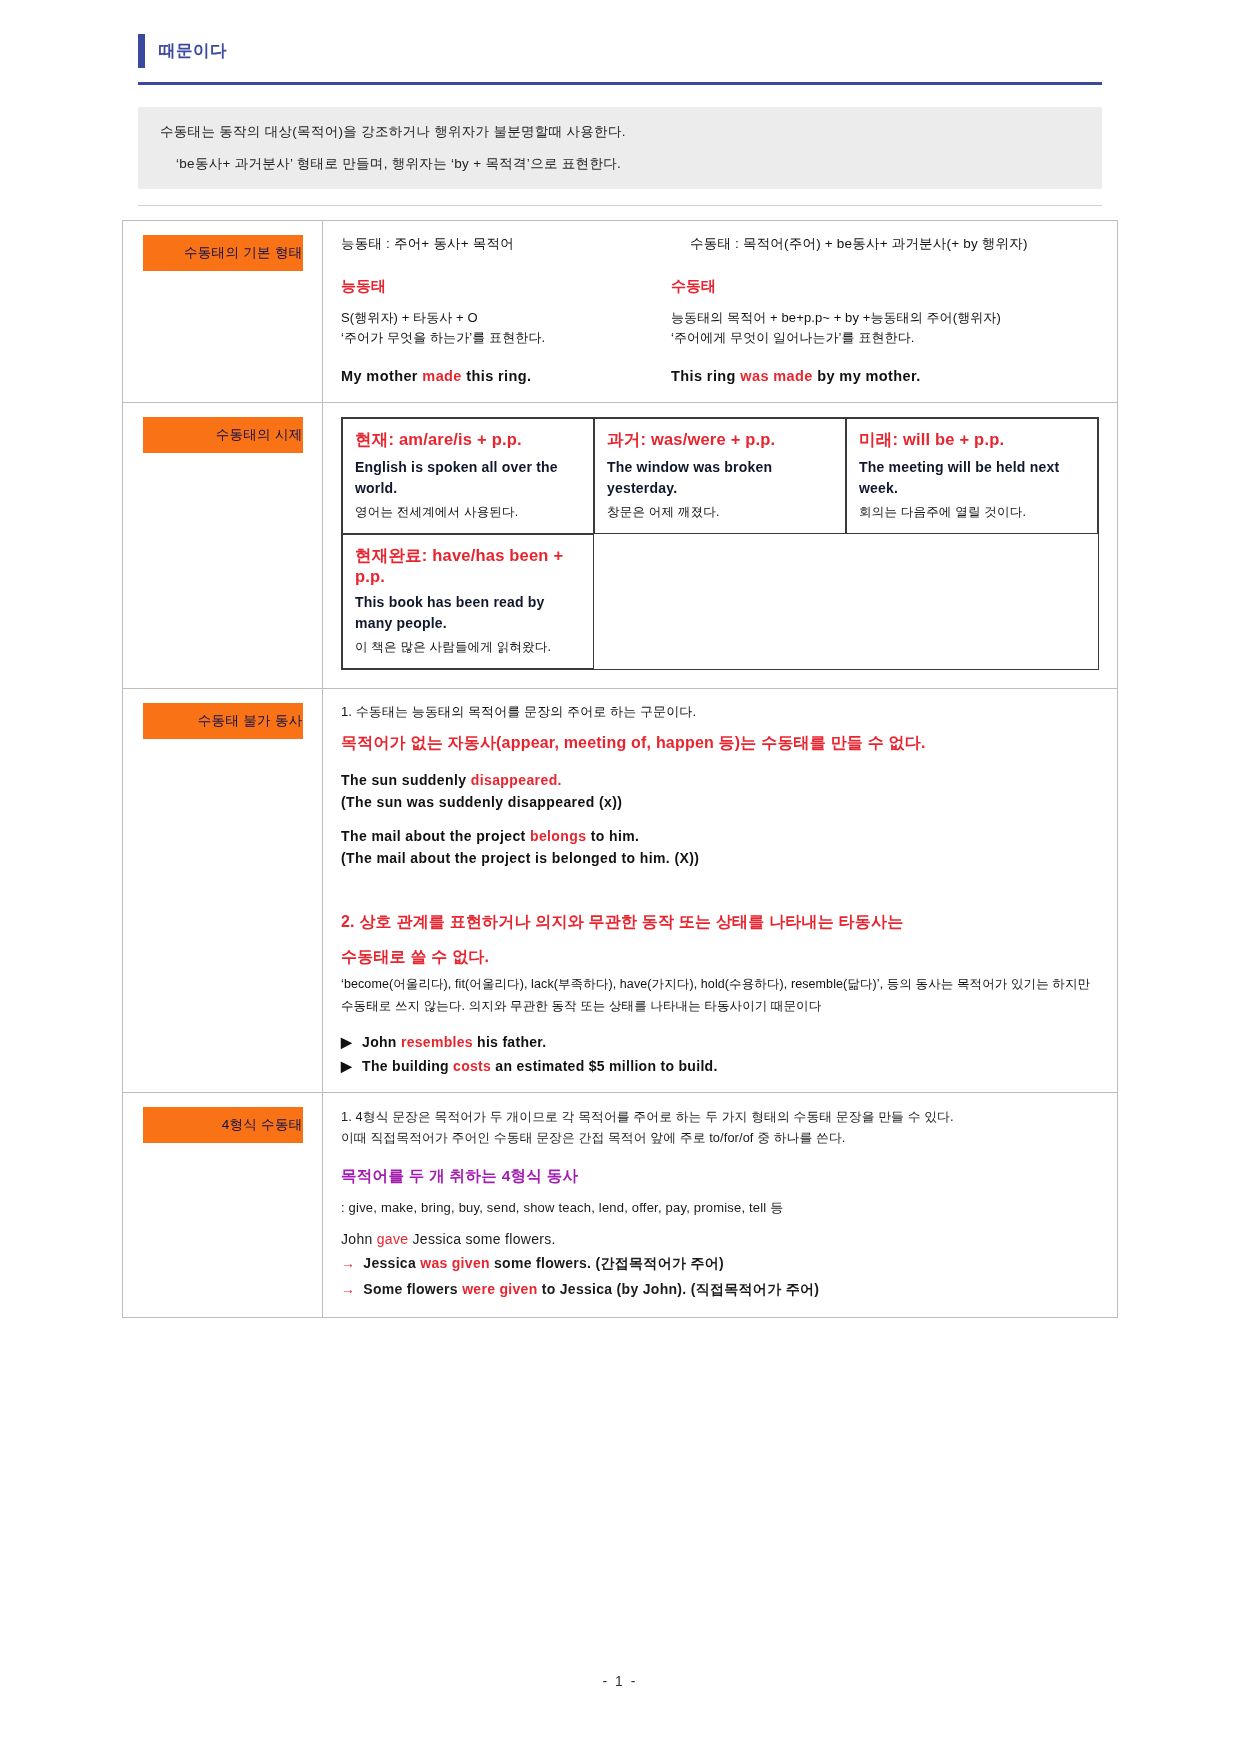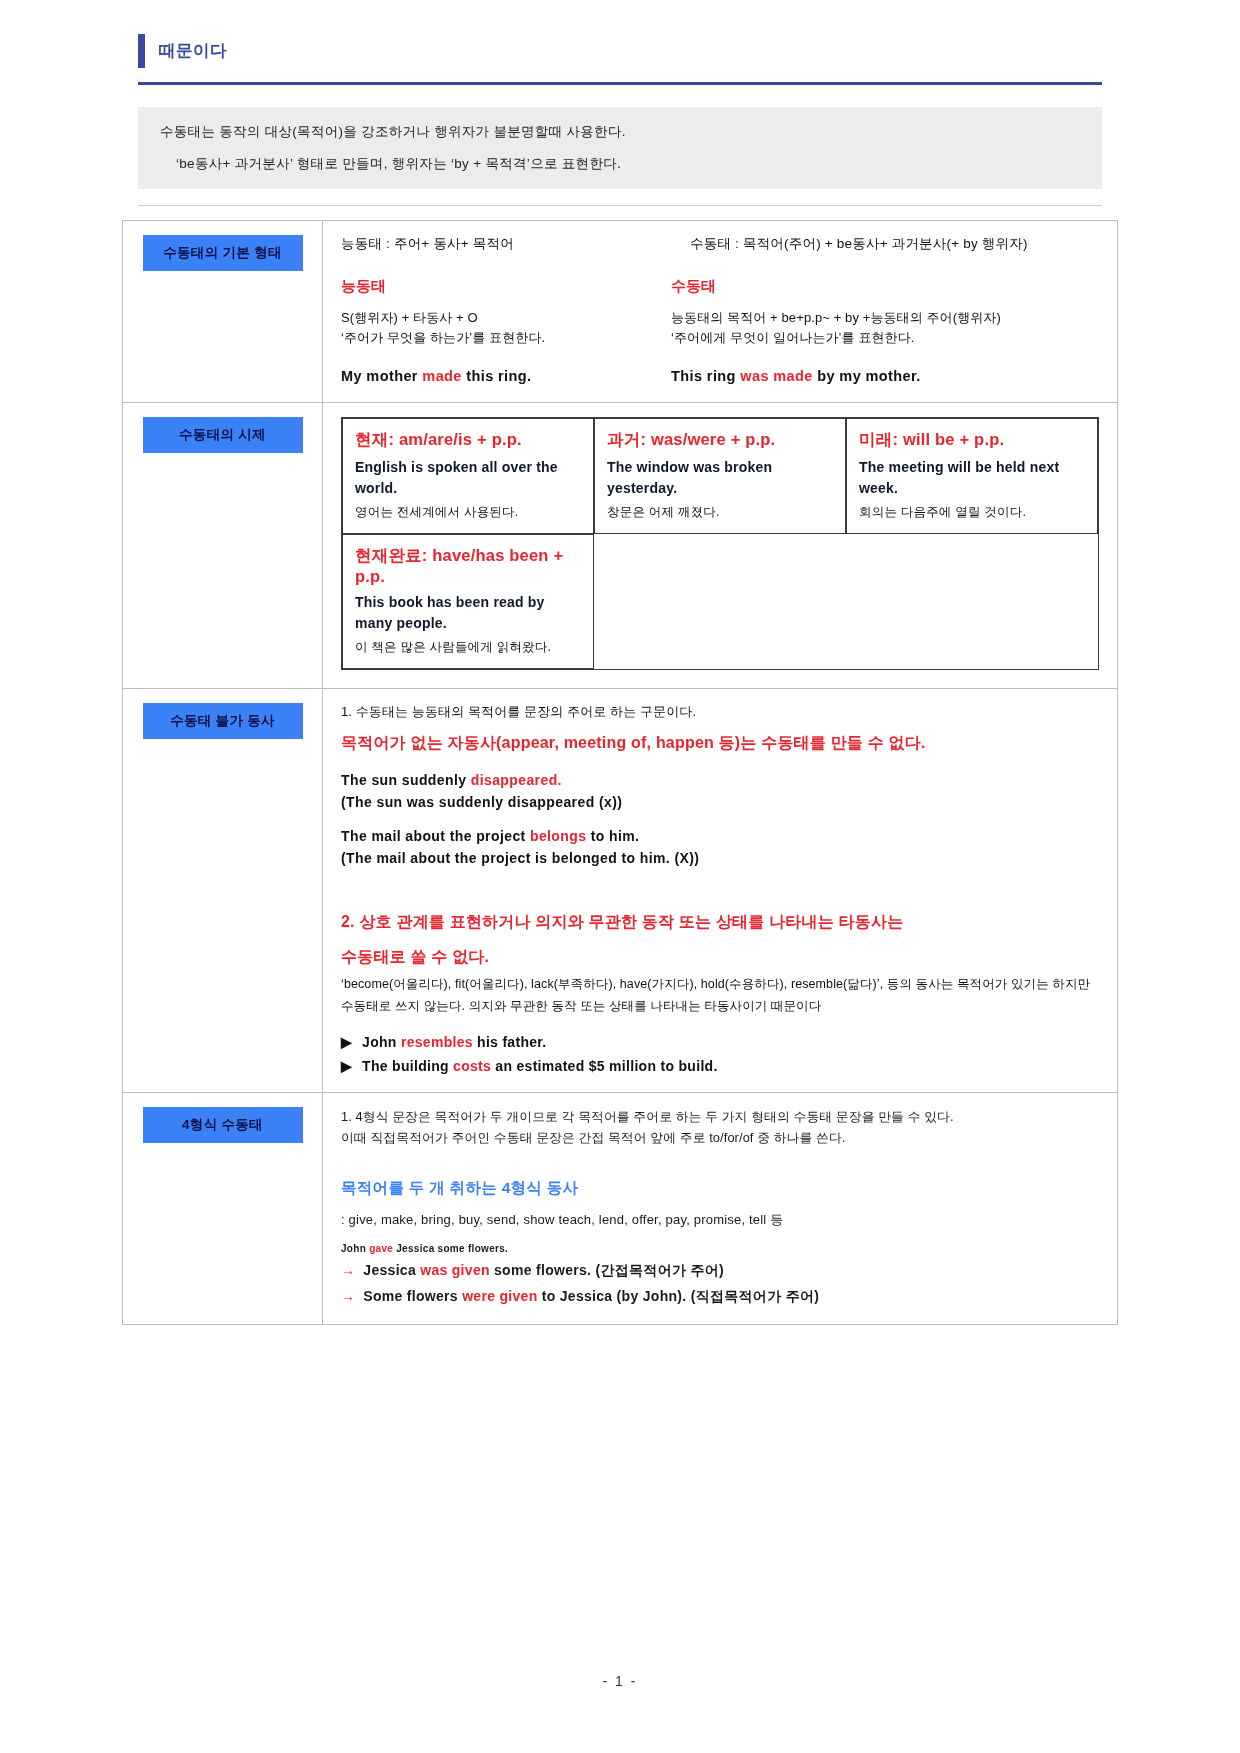--- a/index.html
+++ b/index.html
@@ -30,22 +30,22 @@
   .intro { margin:22px 138px 0 138px; background:#ececec; padding:16px 22px 16px 22px; }
   .intro p { margin:0 0 14px 0; font-size:13.5px; color:#222; letter-spacing:0.3px; }
   .intro p:last-child { margin-bottom:0;margin-left:16px; }
 
   .rule { margin:16px 138px 0 138px; border-top:1px solid #cfcfcf; }
 
   
   table.main { margin:14px 122px 0 122px; width:996px; border-collapse:collapse; table-layout:fixed; }
   table.main > tbody > tr > td { border:1px solid #bdbdbd; vertical-align:top; }
   td.label-cell { width:200px; padding:14px 0 0 0; text-align:center; border-right:1px solid #bdbdbd; }
-  .lbl { display:inline-block; background:#3b82f6; color:#0f0f4a; font-size:13.5px; font-weight:bold;
-         padding:9px 0; width:160px; text-align:center; letter-spacing:0.3px; }
+  .lbl { display:inline-block; background:#f97316; color:#0f0f4a; font-size:13.5px; font-weight:normal;
+         padding:9px 0; width:160px; text-align:right; letter-spacing:0.3px; }
   td.body-cell { padding:14px 18px 18px 18px; }
 
   
   .s1-top { display:flex; font-size:13.5px; color:#111; letter-spacing:0.2px;gap:19px; }
   .s1-top .c1 { width:330px; }
   .s1-top .c2 { flex:1; }
   .s1-cols { display:flex; margin-top:24px; }
   .s1-cols .col { width:330px; }
   .s1-cols .col.wide { flex:1; }
   .redhead { color:#e8252f; font-weight:bold; font-size:15px; margin-bottom:12px; }
@@ -66,23 +66,23 @@
   .s3 .bigred { color:#e8252f; font-weight:bold; font-size:16px; margin-top:12px; letter-spacing:0.2px; }
   .s3 .enb { font-weight:bold; font-size:14px; color:#111; letter-spacing:0.4px; }
   .s3 .gap { height:18px; }
   .s3 .gap-s { height:8px; }
   .s3 .para { font-size:12.5px; line-height:1.75; letter-spacing:0.1px; margin-top:6px; }
   .s3 .bullet { font-weight:bold; font-size:14px; margin-top:8px; letter-spacing:0.3px; }
   .s3 .bullet .arrow { margin-right:10px; }
 
   
   .s4 .intro-ko { font-size:12.8px; line-height:1.6; letter-spacing:0.1px; }
-  .s4 .redhead2 { color:#3b82f6; font-weight:bold; font-size:15.5px; margin-top:30px; letter-spacing:0.3px; }
+  .s4 .redhead2 { color:#a21caf; font-weight:bold; font-size:15.5px; margin-top:18px; letter-spacing:0.3px; }
   .s4 .verbs { font-size:13px; margin-top:12px; letter-spacing:0.2px; }
-  .s4 .ex { font-weight:bold; font-size:10px; margin-top:14px; letter-spacing:0.3px; }
+  .s4 .ex { font-weight:normal; font-size:14px; margin-top:14px; letter-spacing:0.3px; }
   .s4 .ex2 { font-weight:bold; font-size:14px; margin-top:8px; letter-spacing:0.3px; }
   .s4 .ex2 .ar { margin-right:8px; }
 
   
   .footer { position:absolute; bottom:64px; left:0; width:1240px; text-align:center;
             font-size:14px; color:#333; letter-spacing:2px; }
 </style>
 </head>
 <body>
 

